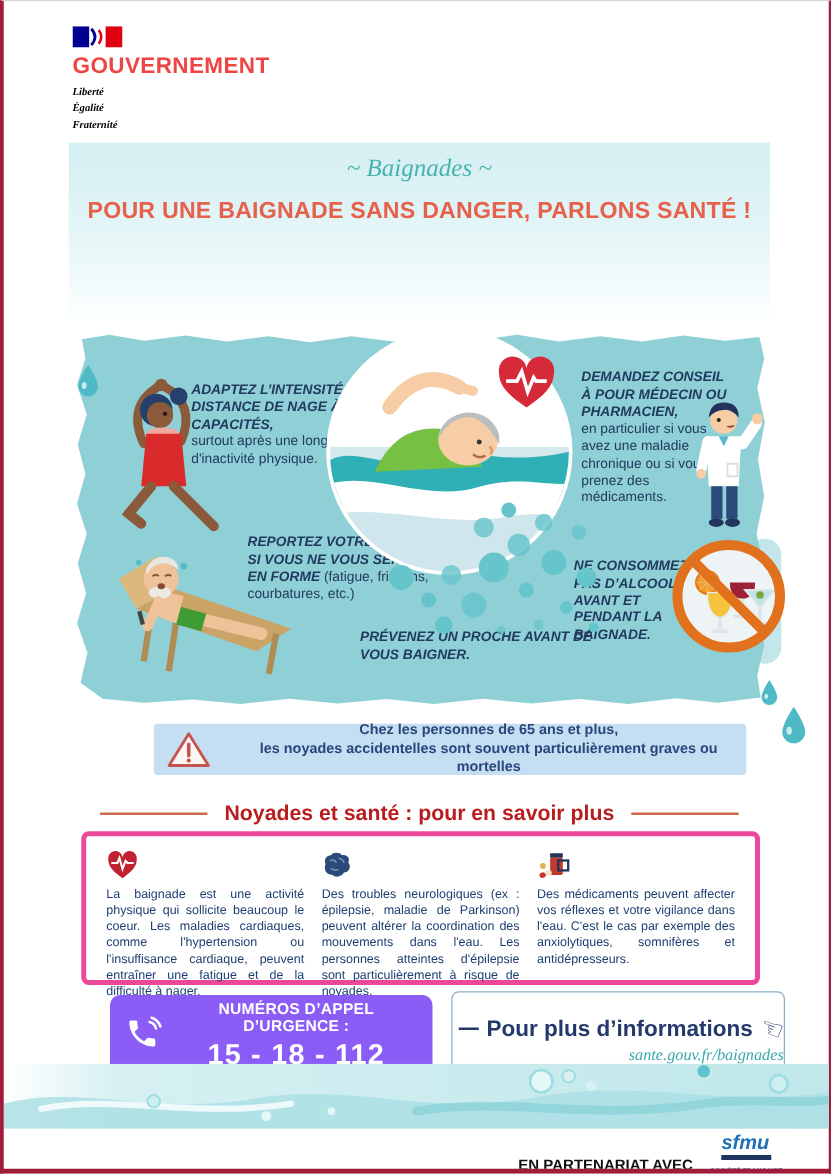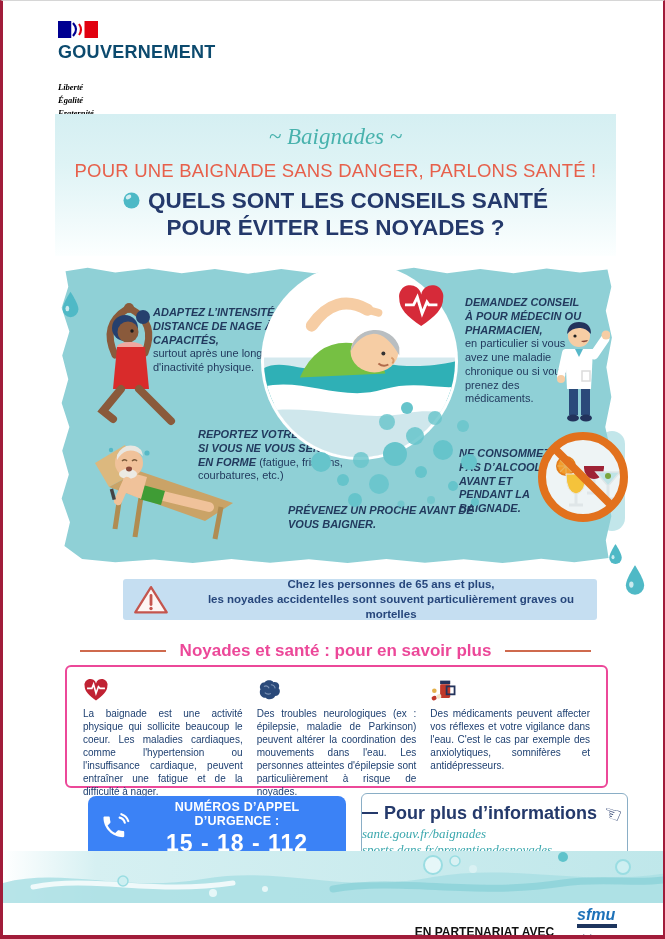--- a/index.html
+++ b/index.html
@@ -3,62 +3,62 @@
 <meta charset="utf-8">
 <style>
   html,body{margin:0;padding:0;background:#fff;}
   .page{position:relative;width:665px;height:939px;background:#ffffff;overflow:hidden;
         box-sizing:border-box;border-left:3px solid #a11c3a;border-right:2px solid #a11c3a;
         border-bottom:4px solid #a11c3a;border-top:1px solid #d6d6d6;
         font-family:"Liberation Sans","DejaVu Sans",sans-serif;}
   .abs{position:absolute;}
   
   .gov-logo{left:55px;top:20px;width:200px;}
-  .gov-title{font-size:18px;font-weight:800;color:#0c4a6e;letter-spacing:.3px;margin-top:4px;}
+  .gov-title{font-size:18px;font-weight:800;color:#ef4444;letter-spacing:.3px;margin-top:4px;}
   .gov-motto{font-family:"Liberation Serif","DejaVu Serif",serif;font-style:italic;font-weight:bold;
-             font-size:8.5px;color:#000;line-height:1.55;margin-top:18px;}
+             font-size:8.5px;color:#000;line-height:1.55;margin-top:4px;}
   
   .banner{left:52px;top:113px;width:561px;height:142px;text-align:center;
           background:linear-gradient(180deg,#d5eff2 0%,#def3f5 35%,#f0fafb 75%,#fcffff 100%);}
   .kicker{font-family:"Liberation Serif","DejaVu Serif",serif;font-style:italic;color:#48b2ad;
-          font-size:23px;padding-top:10px;}
-  .subtitle{color:#e7604b;font-size:18.5px;font-weight:400;margin-top:10px;letter-spacing:.2px;}
+          font-size:20px;padding-top:10px;}
+  .subtitle{color:#e7604b;font-size:18.5px;font-weight:700;margin-top:10px;letter-spacing:.2px;}
   .big-title{color:#24396b;font-size:22.5px;font-weight:800;line-height:1.15;margin-top:6px;}
   .big-title .row1{display:inline-flex;align-items:center;gap:8px;}
   
   .panel{left:57px;top:265px;width:553px;height:298px;background:#8fd0d6;
     clip-path:polygon(1% 1.8%,5% .6%,10% 2.2%,16% .8%,22% 2.4%,28% 1%,34% 2.6%,40% 1%,46% 2.4%,52% .8%,58% 2.2%,64% .6%,70% 2.4%,76% 1%,82% 2.4%,88% .8%,94% 2.2%,99% 1.2%,99.7% 7%,98.7% 15%,99.8% 24%,98.8% 34%,99.7% 44%,98.6% 54%,99.8% 64%,98.8% 74%,99.7% 84%,98.7% 92%,99.2% 98%,93% 99.4%,87% 98.2%,80% 99.7%,73% 98.4%,66% 99.6%,59% 98.3%,52% 99.7%,45% 98.4%,38% 99.6%,31% 98.3%,24% 99.7%,17% 98.5%,10% 99.4%,4% 98.3%,.8% 94%,1.8% 86%,.3% 78%,1.6% 70%,.4% 62%,1.7% 54%,.3% 46%,1.5% 38%,.4% 30%,1.7% 22%,.3% 14%,1.5% 7%);}
   .tip{position:absolute;color:#223a5e;font-size:11px;line-height:1.25;}
   .tip .b{display:block;font-weight:bold;font-style:italic;}
   .tip .r{display:block;}
   .tip .bi{display:inline;font-weight:bold;font-style:italic;}
   .tip .ri{display:inline;}
   .edge-blob{left:596px;top:430px;width:26px;height:100px;background:#c2e6ea;border-radius:13px;}
   
   .warning{left:120px;top:578px;width:474px;height:41px;background:#c5def1;border-radius:3px;
            display:flex;align-items:center;gap:26px;padding:0 10px;box-sizing:border-box;}
   .warning-text{flex:1;text-align:center;color:#27477c;font-weight:bold;font-size:11.5px;line-height:1.3;}
   
   .section-row{left:0;top:640px;width:665px;display:flex;align-items:center;justify-content:center;gap:14px;}
   .section-line{width:86px;height:2px;background:#cf6a4e;}
-  .section-title{color:#ec4899;font-size:17px;font-weight:800;}
-  
-  .infobox{left:62px;top:664px;width:543px;height:123px;background:#fff;border:2px solid #ec4899;
+  .section-title{color:#b91c1c;font-size:17px;font-weight:800;}
+  
+  .infobox{left:62px;top:664px;width:543px;height:123px;background:#fff;border:4px solid #ec4899;
            border-radius:6px;box-sizing:border-box;display:flex;gap:14px;padding:10px 16px;}
   .infocol{flex:1;color:#1d3f70;font-size:10px;line-height:1.3;text-align:justify;}
   .infocol .icon{height:26px;margin-bottom:4px;}
   
-  .emergency{left:85px;top:795px;width:258px;height:64px;background:#3b82f6;border-radius:8px;
+  .emergency{left:85px;top:795px;width:258px;height:64px;background:#8b5cf6;border-radius:8px;
              display:flex;align-items:center;gap:10px;padding:0 12px;box-sizing:border-box;color:#fff;}
   .emg-text{flex:1;text-align:center;}
   .emg-label{font-size:12.5px;font-weight:bold;letter-spacing:.2px;}
   .emg-numbers{font-size:23px;font-weight:800;margin-top:2px;letter-spacing:1px;}
   
   .moreinfo{left:358px;top:792px;width:267px;height:66px;background:#fff;border:1.5px solid #8aaec6;
-            border-radius:6px;box-sizing:border-box;text-align:left;padding-top:6px;}
+            border-radius:6px;box-sizing:border-box;text-align:right;padding-top:17px;}
   .mi-title-row{display:inline-flex;align-items:center;gap:6px;}
   .mi-dash{width:16px;height:2px;background:#24396b;}
   .mi-title{color:#24396b;font-size:18px;font-weight:800;}
   .mi-hand{font-size:21px;color:#24396b;display:inline-block;transform:rotate(18deg);line-height:1;}
   .mi-links{font-family:"Liberation Serif","DejaVu Serif",serif;font-style:italic;font-weight:normal;
             color:#3aa7ad;font-size:13px;line-height:1.25;margin-top:2px;}
   
   .waterband{left:0;top:850px;width:665px;height:52px;}
   .partner-row{left:0;top:906px;width:665px;display:flex;align-items:center;justify-content:flex-end;
                gap:14px;padding-right:42px;box-sizing:border-box;}
@@ -86,30 +86,20 @@
     <div class="gov-motto">
       <div>Liberté</div>
       <div>Égalité</div>
       <div>Fraternité</div>
     </div>
   </div>
 
   <div class="abs banner">
     <div class="kicker">~ Baignades ~</div>
     <div class="subtitle">POUR UNE BAIGNADE SANS DANGER, PARLONS SANTÉ !</div>
-    <div class="big-title">
-      <span class="row1">
-        <svg width="17" height="17" viewBox="0 0 17 17">
-          <circle cx="8.5" cy="8.5" r="8" fill="#4db9c6"></circle>
-          <ellipse cx="5.5" cy="5" rx="3" ry="2" fill="#ffffff" opacity="0.75" transform="rotate(-30 5.5 5)"></ellipse>
-        </svg>
-        <span>QUELS SONT LES CONSEILS SANTÉ</span>
-      </span><br>
-      <span>POUR ÉVITER LES NOYADES ?</span>
-    </div>
   </div>
 
   <div class="abs edge-blob"></div>
 
   <div class="abs panel">
 
     <svg class="abs" style="left:31px;top:35px" width="95" height="132" viewBox="0 0 95 132">
       <path d="M24,54 Q10,24 36,8" stroke="#8a5a3b" stroke-width="7" fill="none" stroke-linecap="round"></path>
       <path d="M54,52 Q66,22 40,8" stroke="#8a5a3b" stroke-width="7" fill="none" stroke-linecap="round"></path>
       <circle cx="38" cy="7" r="5" fill="#8a5a3b"></circle>

